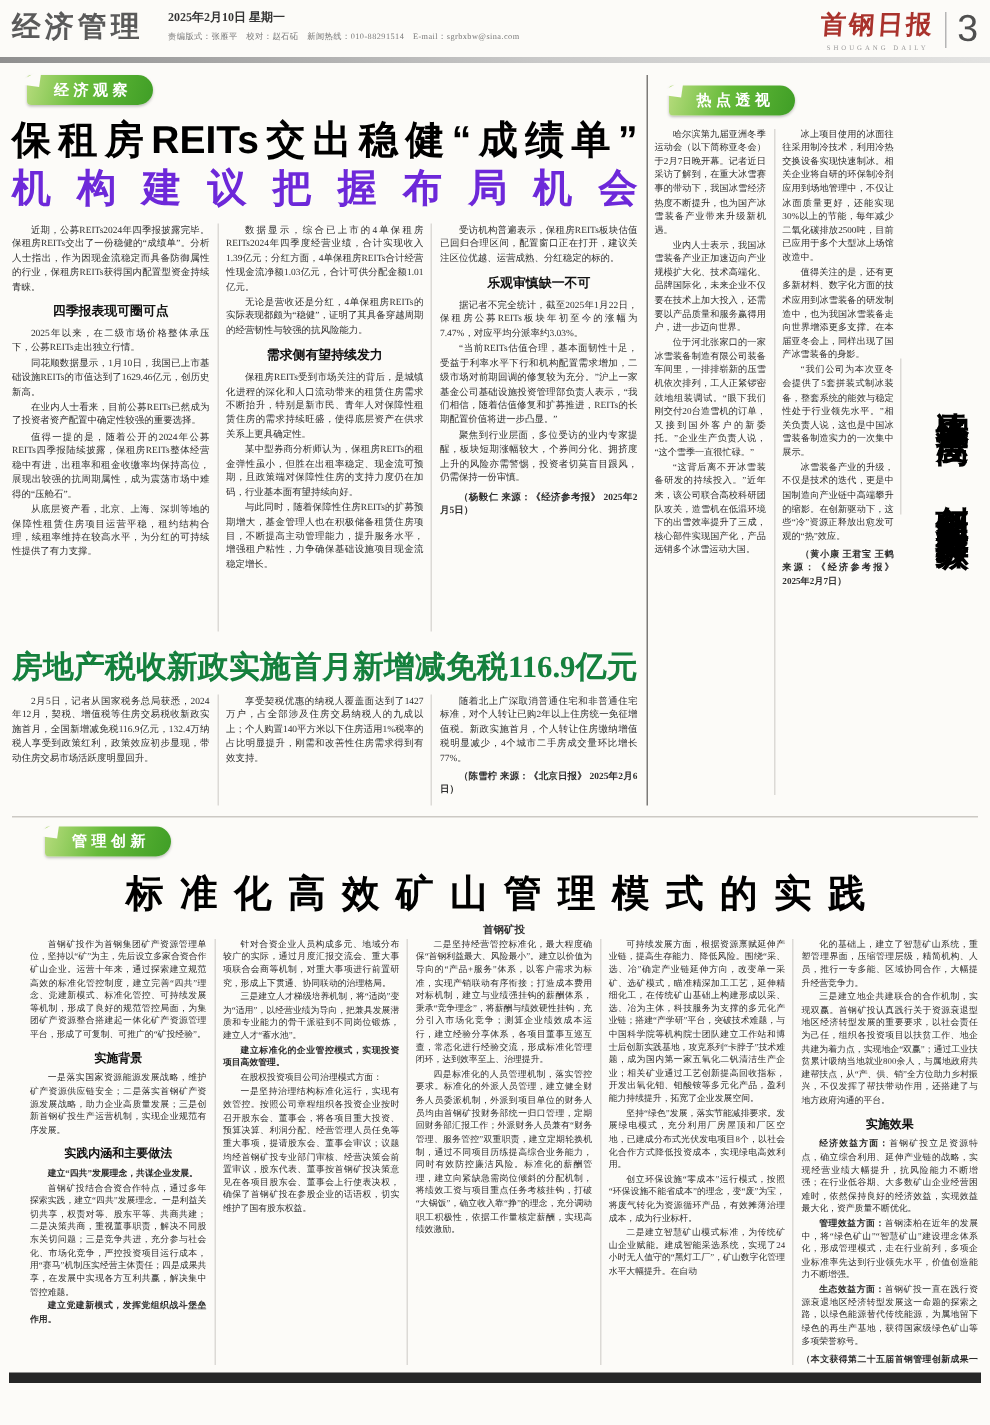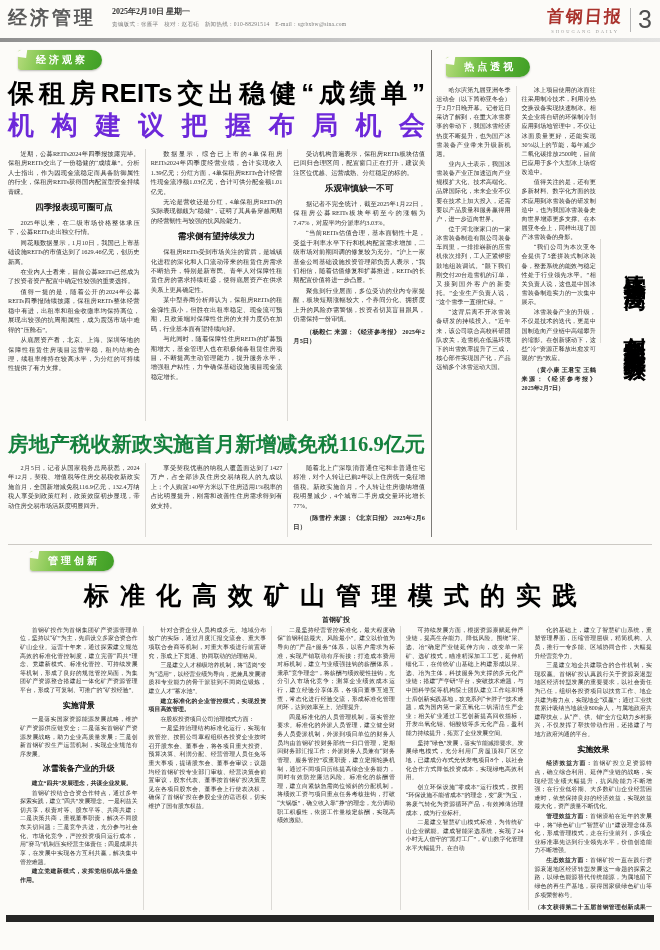--- a/index.html
+++ b/index.html
@@ -181,21 +181,21 @@
   <div class="mid-rule"></div>
   <div class="bottom">
     <span class="badge">管理创新</span>
     <div class="a4-h">标准化高效矿山管理模式的实践</div>
     <div class="a4-byline">首钢矿投</div>
     <div class="cols a4-cols">
         <div class="col">
           <p>首钢矿投作为首钢集团矿产资源管理单位，坚持以“矿”为主，先后设立多家合资合作矿山企业。运营十年来，通过探索建立规范高效的标准化管控制度，建立完善“四共”理念、党建新模式、标准化管控、可持续发展等机制，形成了良好的规范管控局面，为集团矿产资源整合搭建起一体化矿产资源管理平台，形成了可复制、可推广的“矿投经验”。</p>
           <div class="subhead">实施背景</div>
           <p>一是落实国家资源能源发展战略，维护矿产资源供应链安全；二是落实首钢矿产资源发展战略，助力企业高质量发展；三是创新首钢矿投生产运营机制，实现企业规范有序发展。</p>
-          <div class="subhead">冰雪装备产业的升级</div>
+          <div class="subhead">实践内涵和主要做法</div>
           <p class="bh">建立“四共”发展理念，共谋企业发展。</p>
           <p>首钢矿投结合合资合作特点，通过多年探索实践，建立“四共”发展理念。一是利益关切共享，权责对等、股东平等、共商共建；二是决策共商，重视董事职责，解决不同股东关切问题；三是竞争共进，充分参与社会化、市场化竞争，严控投资项目运行成本，用“赛马”机制压实经营主体责任；四是成果共享，在发展中实现各方互利共赢，解决集中管控难题。</p>
           <p class="bh">建立党建新模式，发挥党组织战斗堡垒作用。</p>
         </div>
         <div class="col">
           <p>针对合资企业人员构成多元、地域分布较广的实际，通过月度汇报交流会、重大事项联合会商等机制，对重大事项进行前置研究，形成上下贯通、协同联动的治理格局。</p>
           <p>三是建立人才梯级培养机制，将“适岗”变为“适用”，以经营业绩为导向，把兼具发展潜质和专业能力的骨干派驻到不同岗位锻炼，建立人才“蓄水池”。</p>
           <p class="bh">建立标准化的企业管控模式，实现投资项目高效管理。</p>
           <p>在股权投资项目公司治理模式方面：</p>
           <p>一是坚持治理结构标准化运行，实现有效管控。按照公司章程组织各投资企业按时召开股东会、董事会，将各项目重大投资、预算决算、利润分配、经营管理人员任免等重大事项，提请股东会、董事会审议；议题均经首钢矿投专业部门审核、经营决策会前置审议，股东代表、董事按首钢矿投决策意见在各项目股东会、董事会上行使表决权，确保了首钢矿投在参股企业的话语权，切实维护了国有股东权益。</p>

